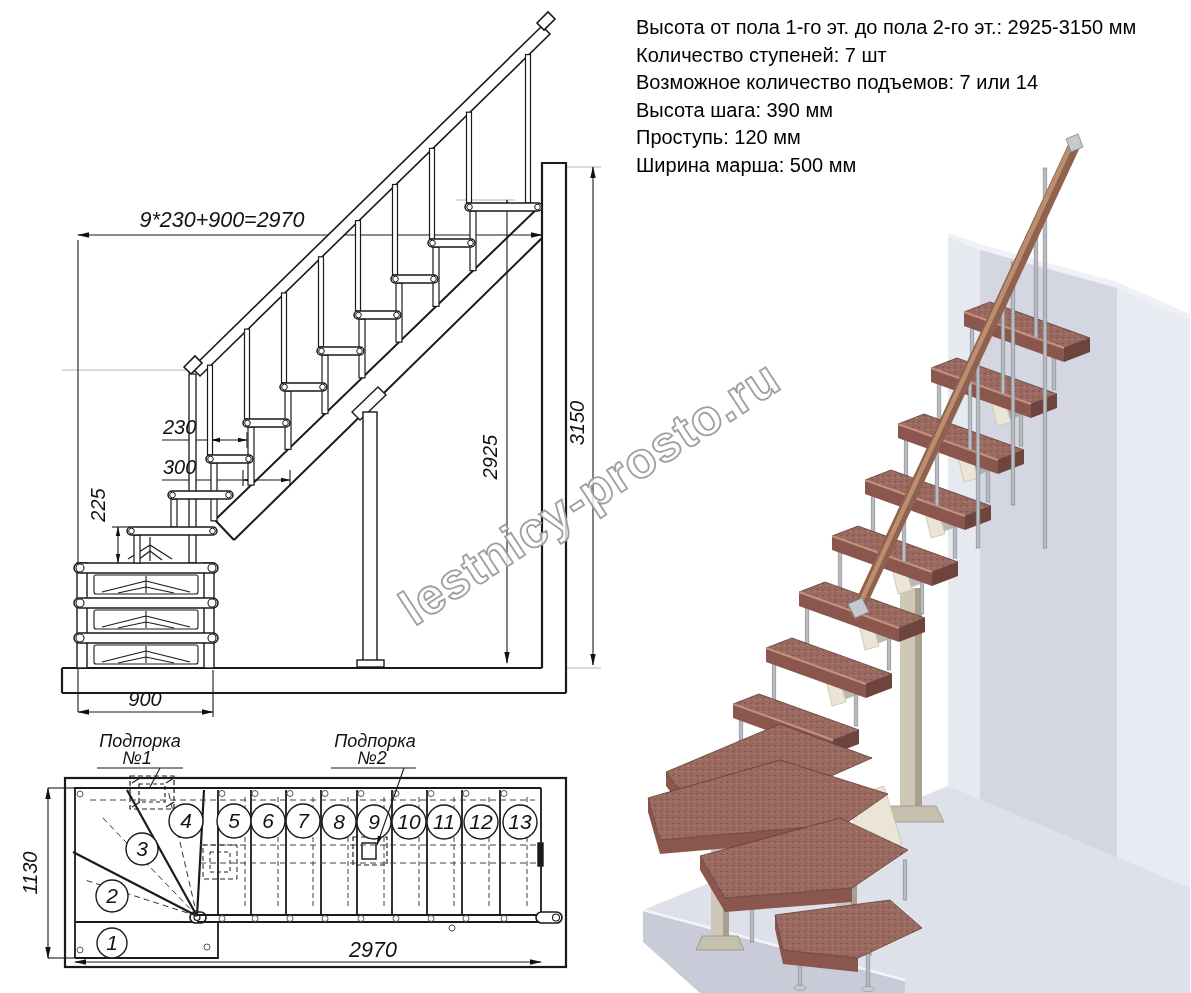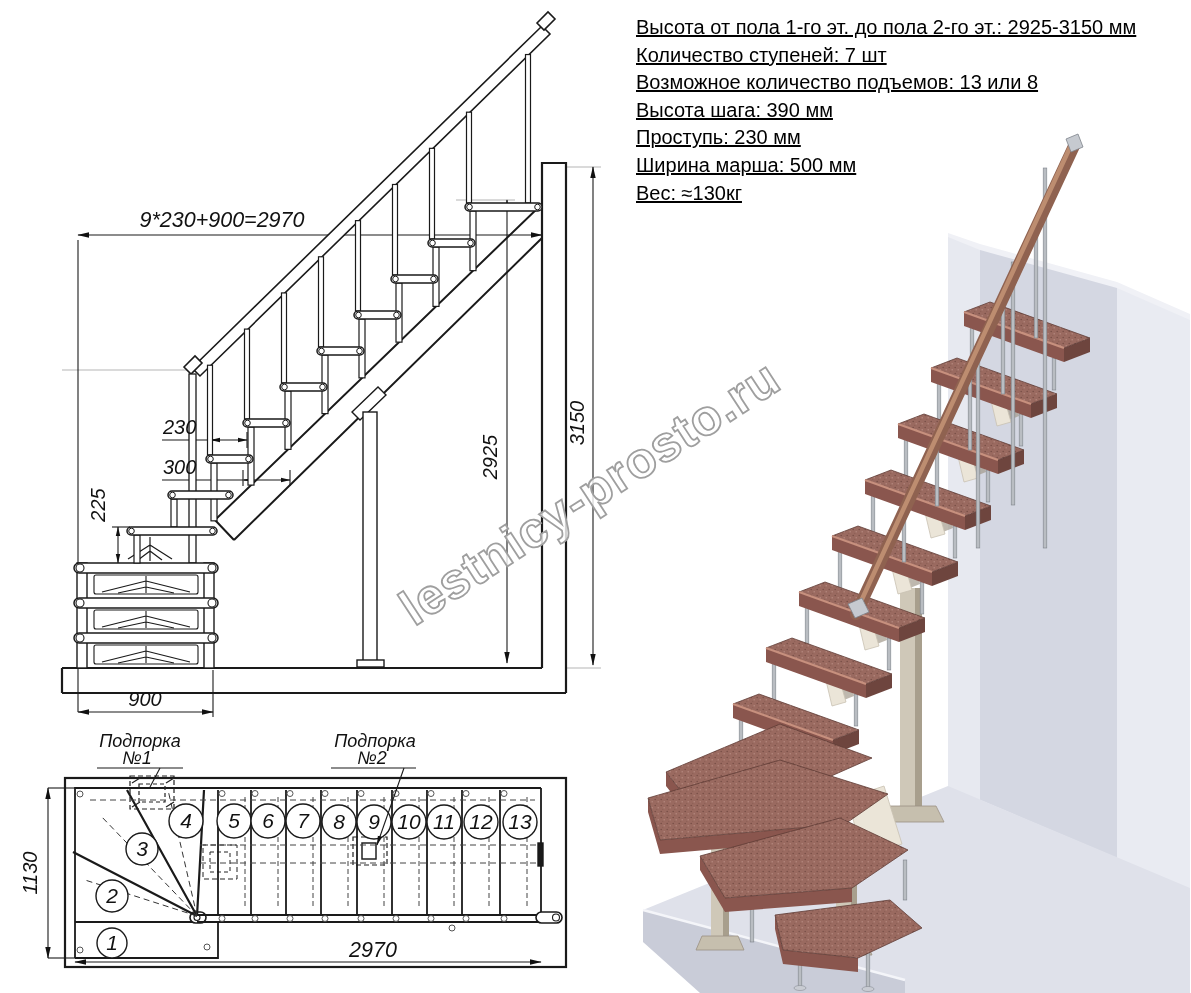--- a/index.html
+++ b/index.html
@@ -1,18 +1,18 @@
 <!DOCTYPE html>
 <html><head>
 <meta charset="utf-8">
 <style>
   html,body{margin:0;padding:0;background:#ffffff;width:1191px;height:993px;overflow:hidden;}
   .page{position:relative;width:1191px;height:993px;background:#fff;font-family:"Liberation Sans",sans-serif;}
   #scene{position:absolute;left:0;top:0;}
-  .specs{position:absolute;left:636px;top:14px;font-size:20px;line-height:27.6px;color:#000;white-space:nowrap;text-decoration:underline;}
+  .specs{position:absolute;left:636px;top:14px;font-size:20px;line-height:27.6px;color:#000;white-space:nowrap;}
   .dim{font:italic 20px "Liberation Sans",sans-serif;fill:#111;}
   .dimB{font:italic 21.5px "Liberation Sans",sans-serif;fill:#111;}
   .lbl{font:italic 18px "Liberation Sans",sans-serif;fill:#111;}
   .num{font:italic 21px "Liberation Sans",sans-serif;fill:#111;}
   .wm{font:bold 50px "Liberation Sans",sans-serif;letter-spacing:1px;}
 </style>
 </head>
 <body>
 
 <div class="page">
@@ -468,20 +468,19 @@
   </g>
 
   <g>
     <text class="wm" transform="translate(599,507) rotate(-33)" text-anchor="middle" fill="rgba(255,255,255,0.8)" stroke="#9f9f9f" stroke-width="1.8">lestnicy-prosto.ru</text>
   </g>
 </svg>
 
 <div class="specs">
   <div>Высота от пола 1-го эт. до пола 2-го эт.: 2925-3150 мм</div>
   <div>Количество ступеней: 7 шт</div>
-  <div>Возможное количество подъемов: 13 или 8</div>
+  <div>Возможное количество подъемов: 7 или 14</div>
   <div>Высота шага: 390 мм</div>
-  <div>Проступь: 230 мм</div>
+  <div>Проступь: 120 мм</div>
   <div>Ширина марша: 500 мм</div>
-  <div>Вес: ≈130кг</div>
 </div>
 
 </div>
 
 </body></html>

